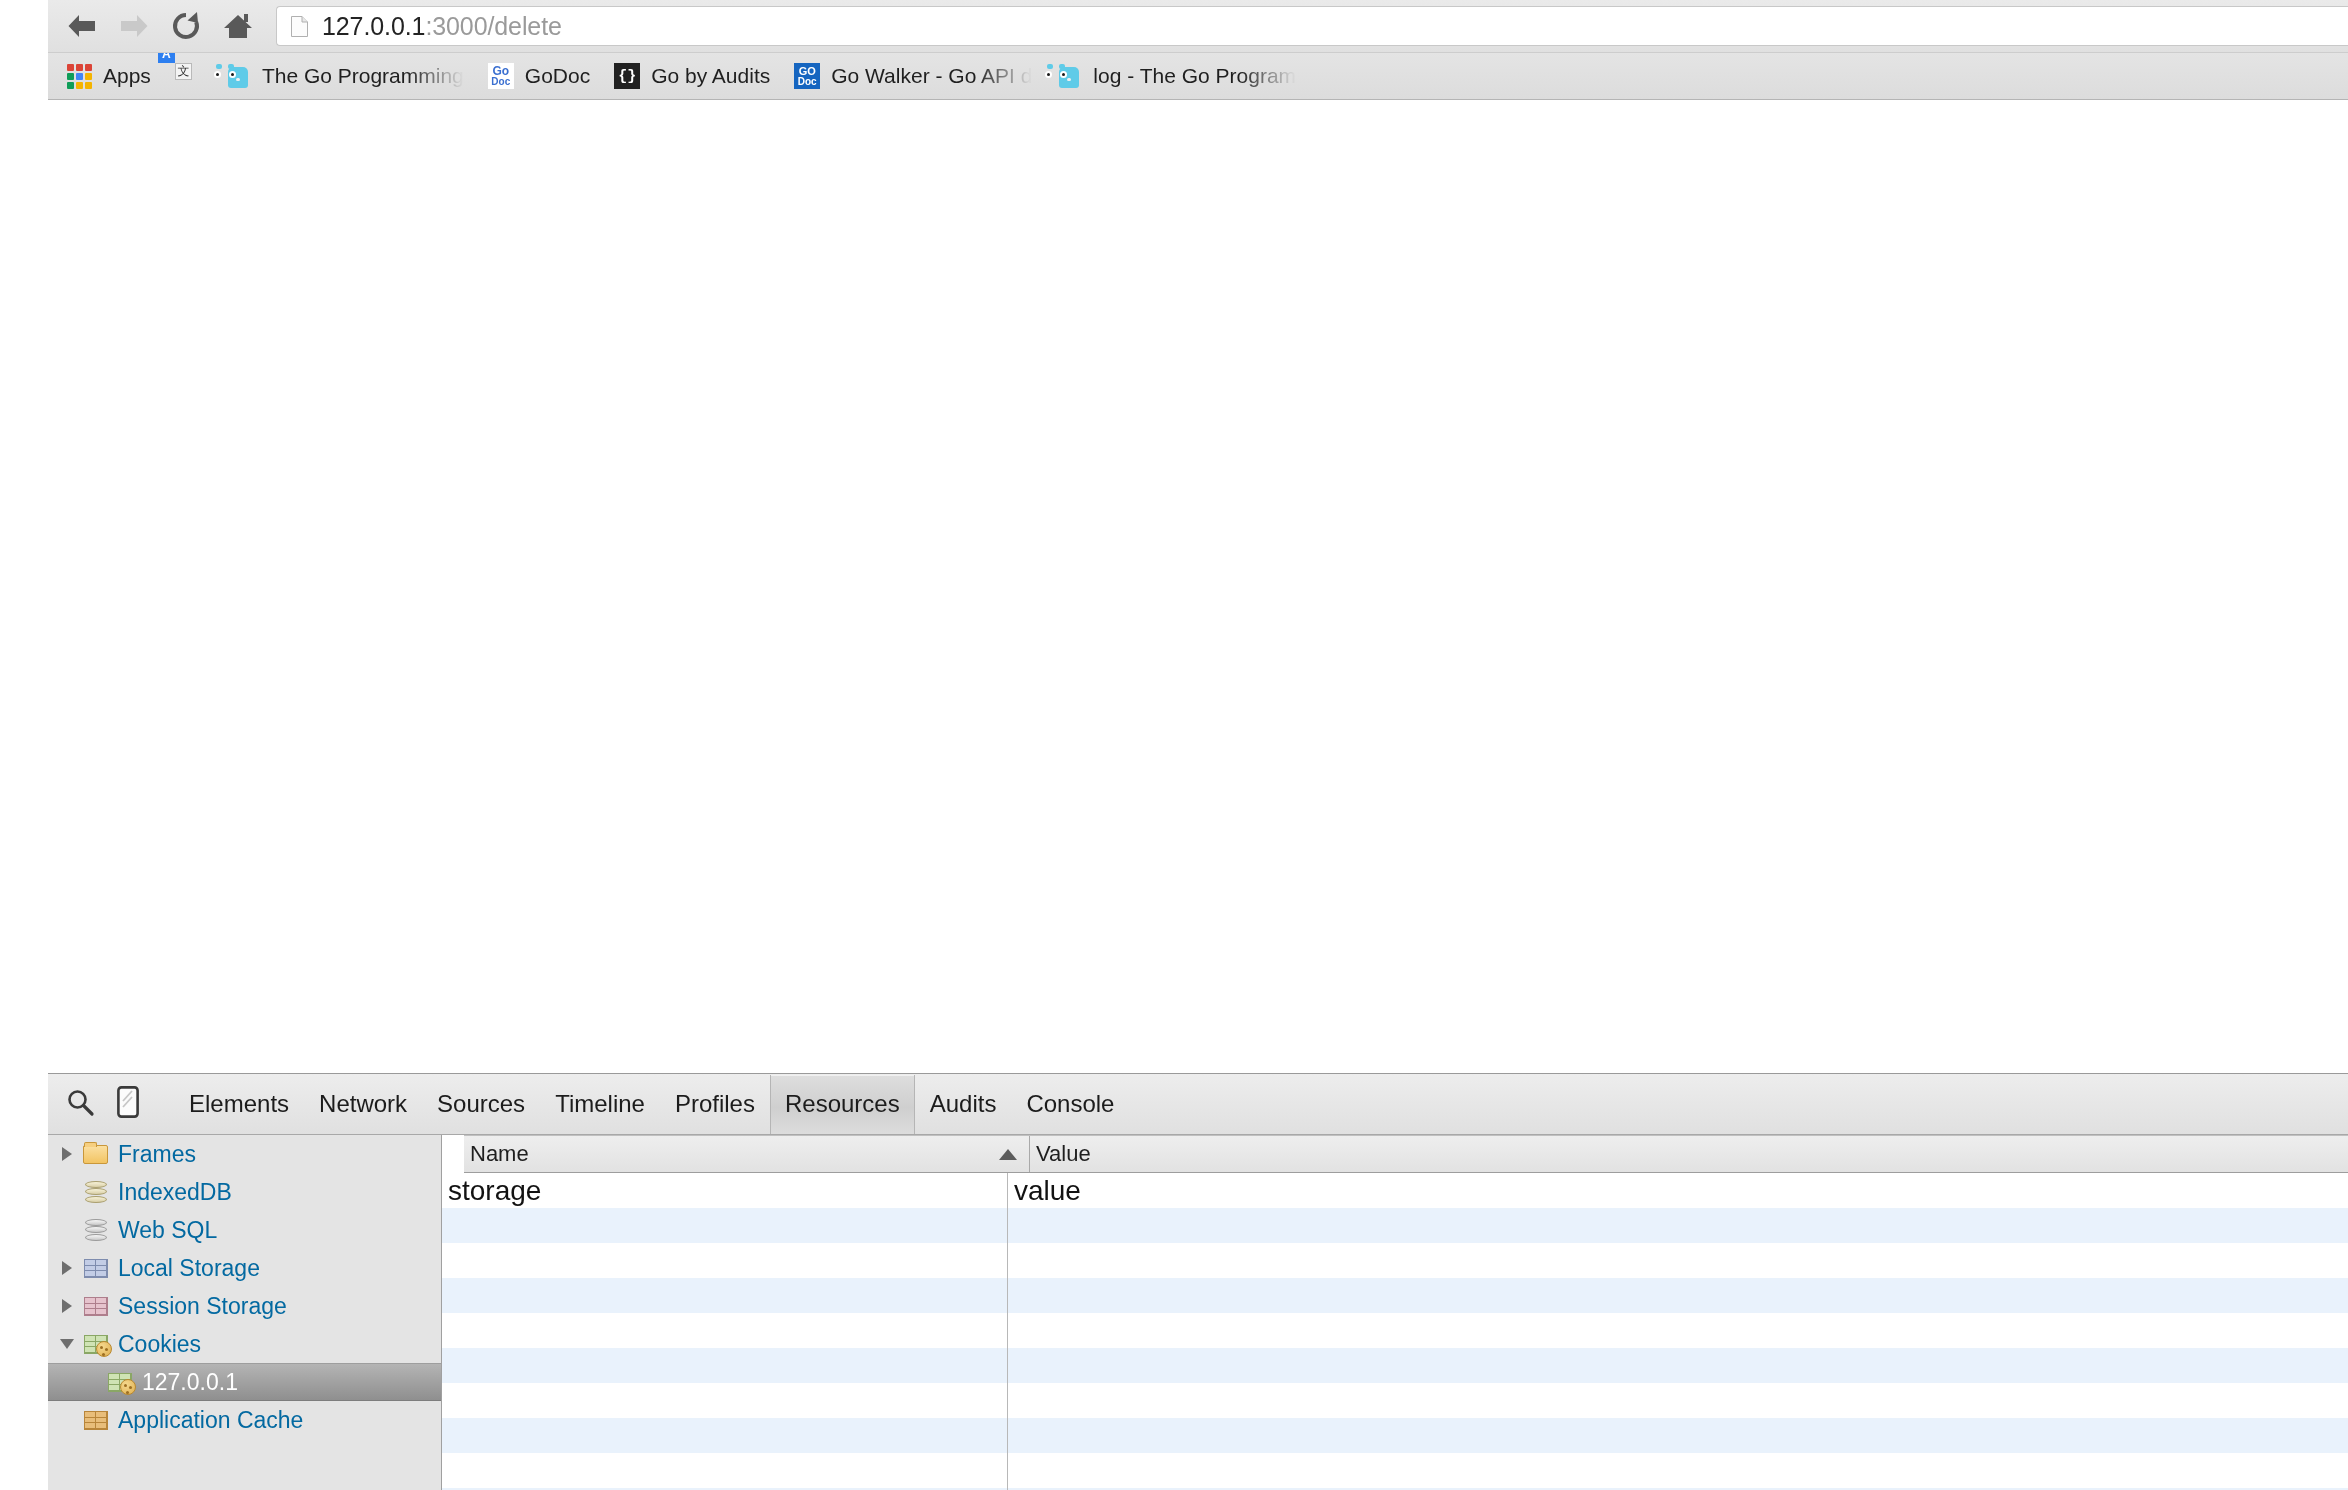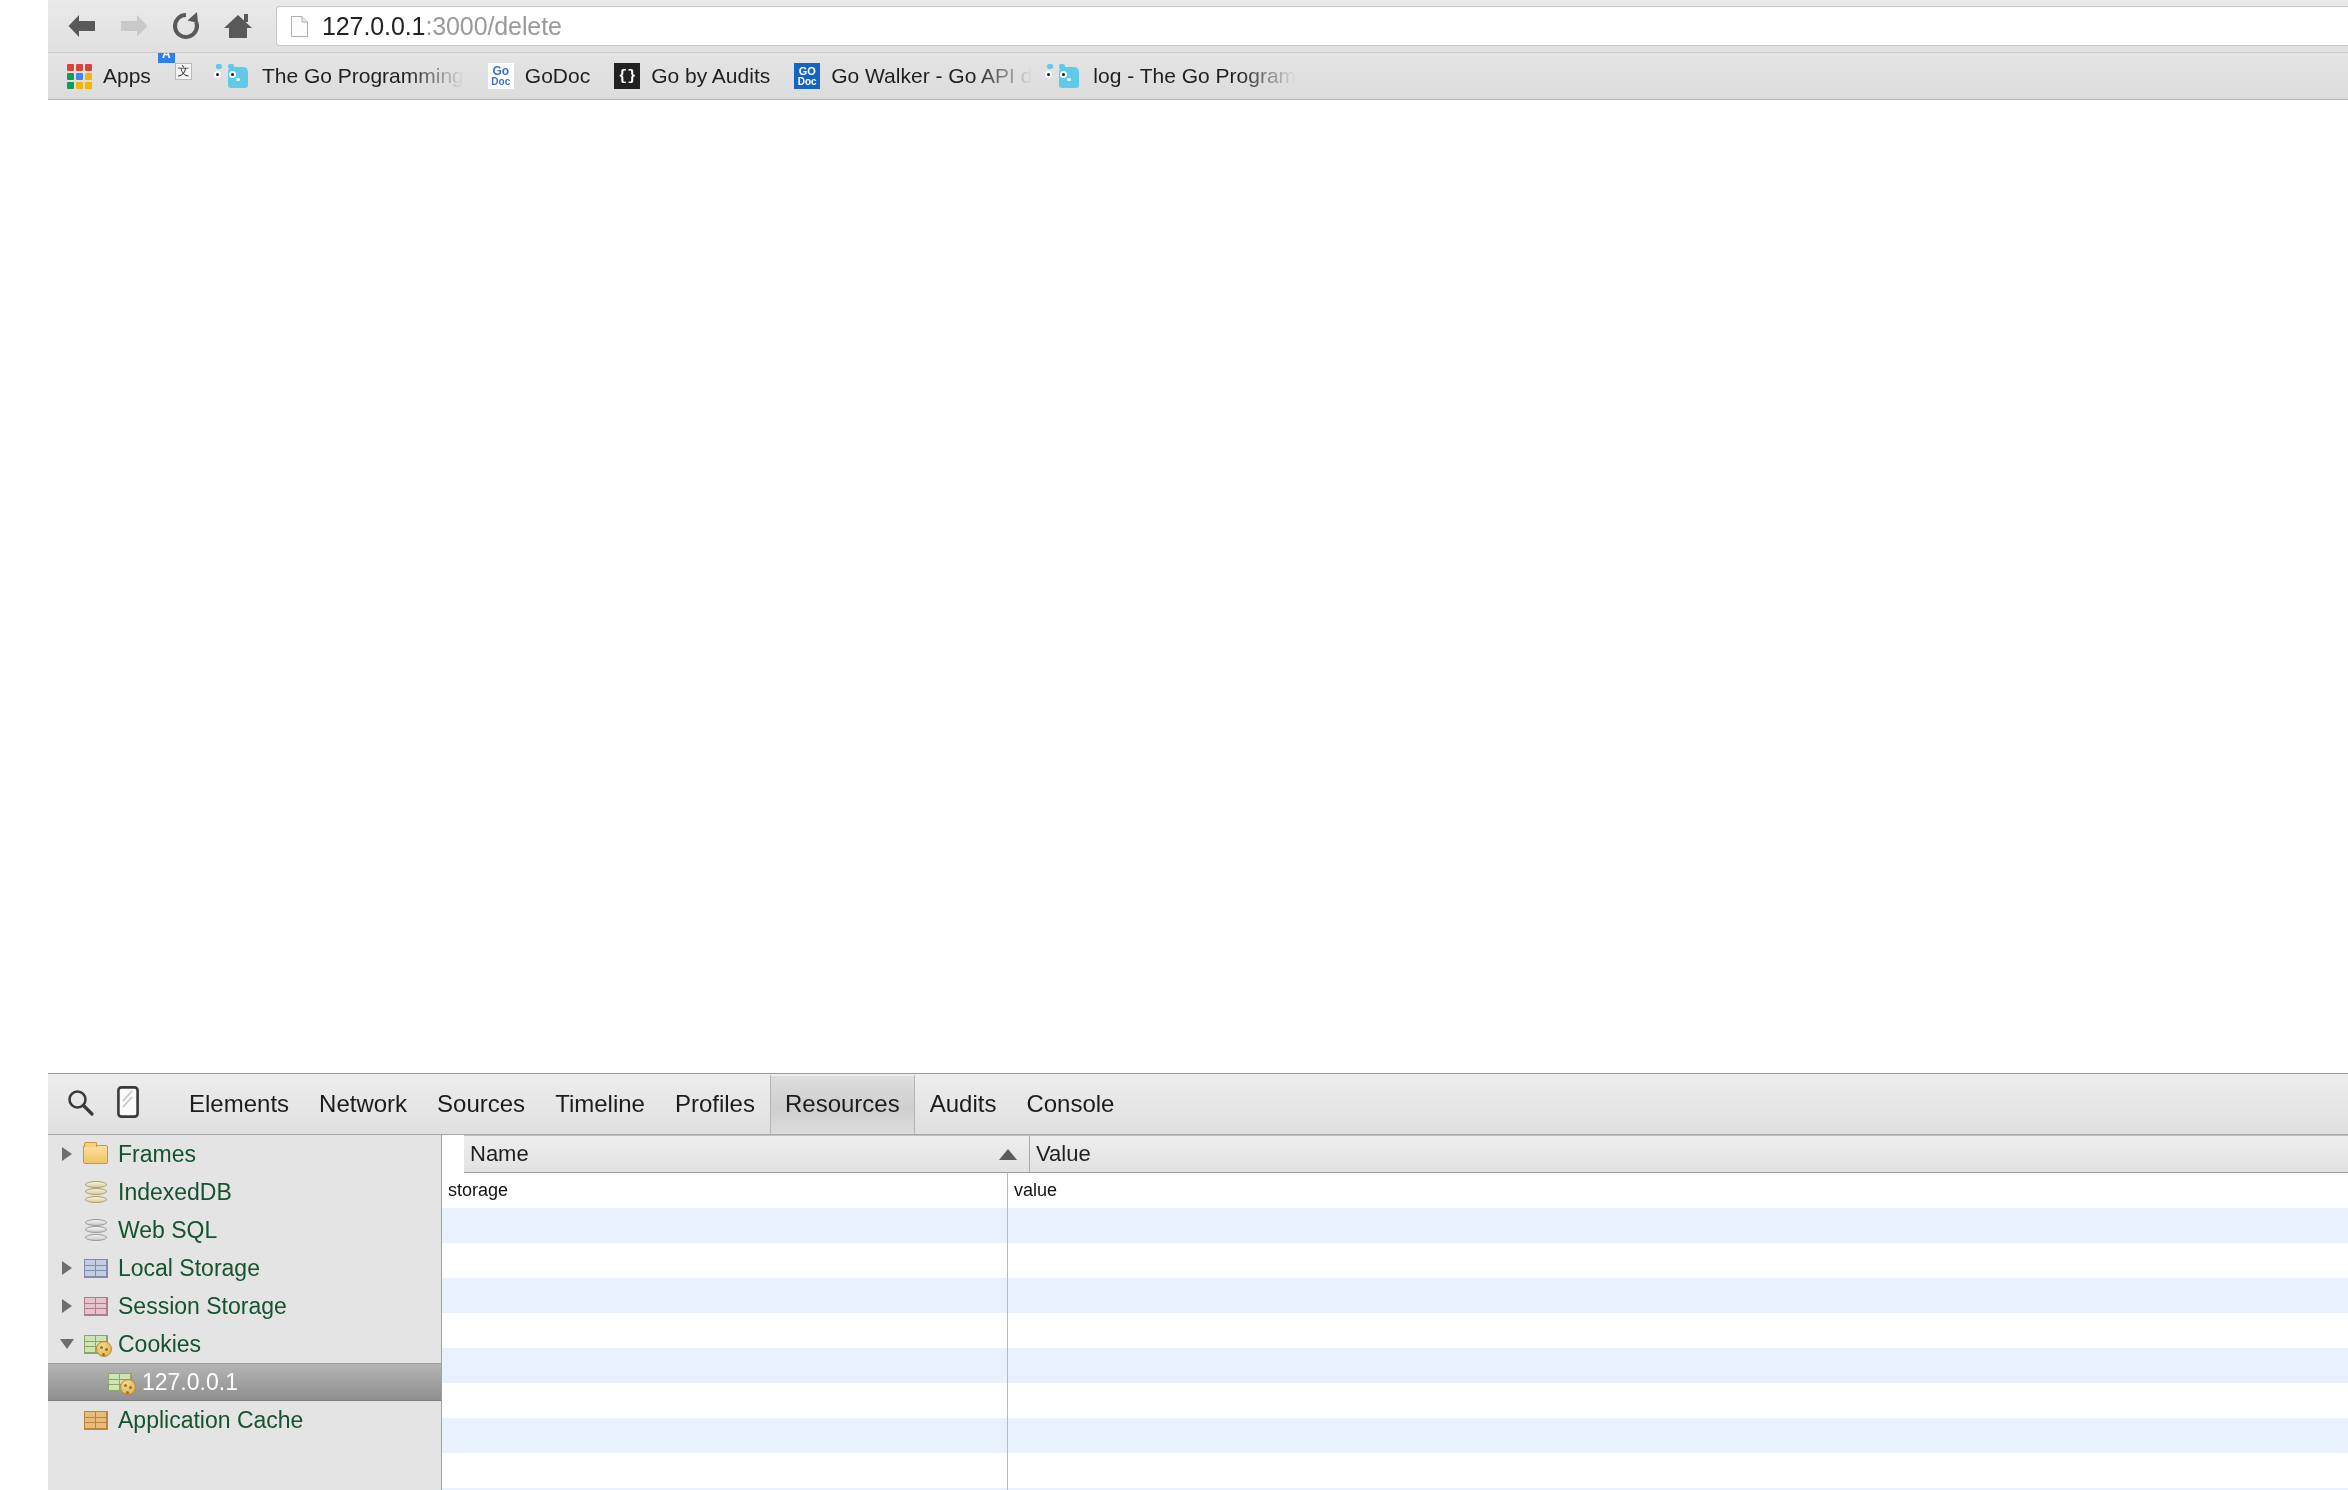--- a/index.html
+++ b/index.html
@@ -297,21 +297,21 @@
     width: 0; height: 0;
     border-top: 10px solid #6e6e6e;
     border-left: 7px solid transparent;
     border-right: 7px solid transparent;
   }
 
   .tree-icon { width: 28px; height: 26px; flex: 0 0 auto; position: relative; margin-right: 8px; }
 
   .tree-label {
     font-size: 23px;
-    color: #14532d;
+    color: #0369a1;
     white-space: nowrap;
   }
 
   
   .ic-folder {
     position:absolute; left:1px; top:4px; width:25px; height:19px;
     background:linear-gradient(to bottom,#fbdfa0,#f2c463);
     border:1px solid #c9973a; border-radius:2px; box-sizing:border-box;
   }
   .ic-folder::before {
@@ -403,21 +403,21 @@
   .grid-rows { flex: 1 1 auto; position: relative; overflow: hidden; }
 
   .grid-row {
     display: flex;
     height: 35px;
     background: #ffffff;
   }
   .grid-row.alt { background: #e9f2fc; }
 
   .gr-cell {
-    font-size: 18px;
+    font-size: 28px;
     color: #121212;
     padding-left: 6px;
     display: flex;
     align-items: center;
     box-sizing: border-box;
     border-right: 1px solid #b8b8b8;
     white-space: nowrap;
     overflow: hidden;
   }
   .gr-cell.name { width: 566px; flex: 0 0 auto; }

